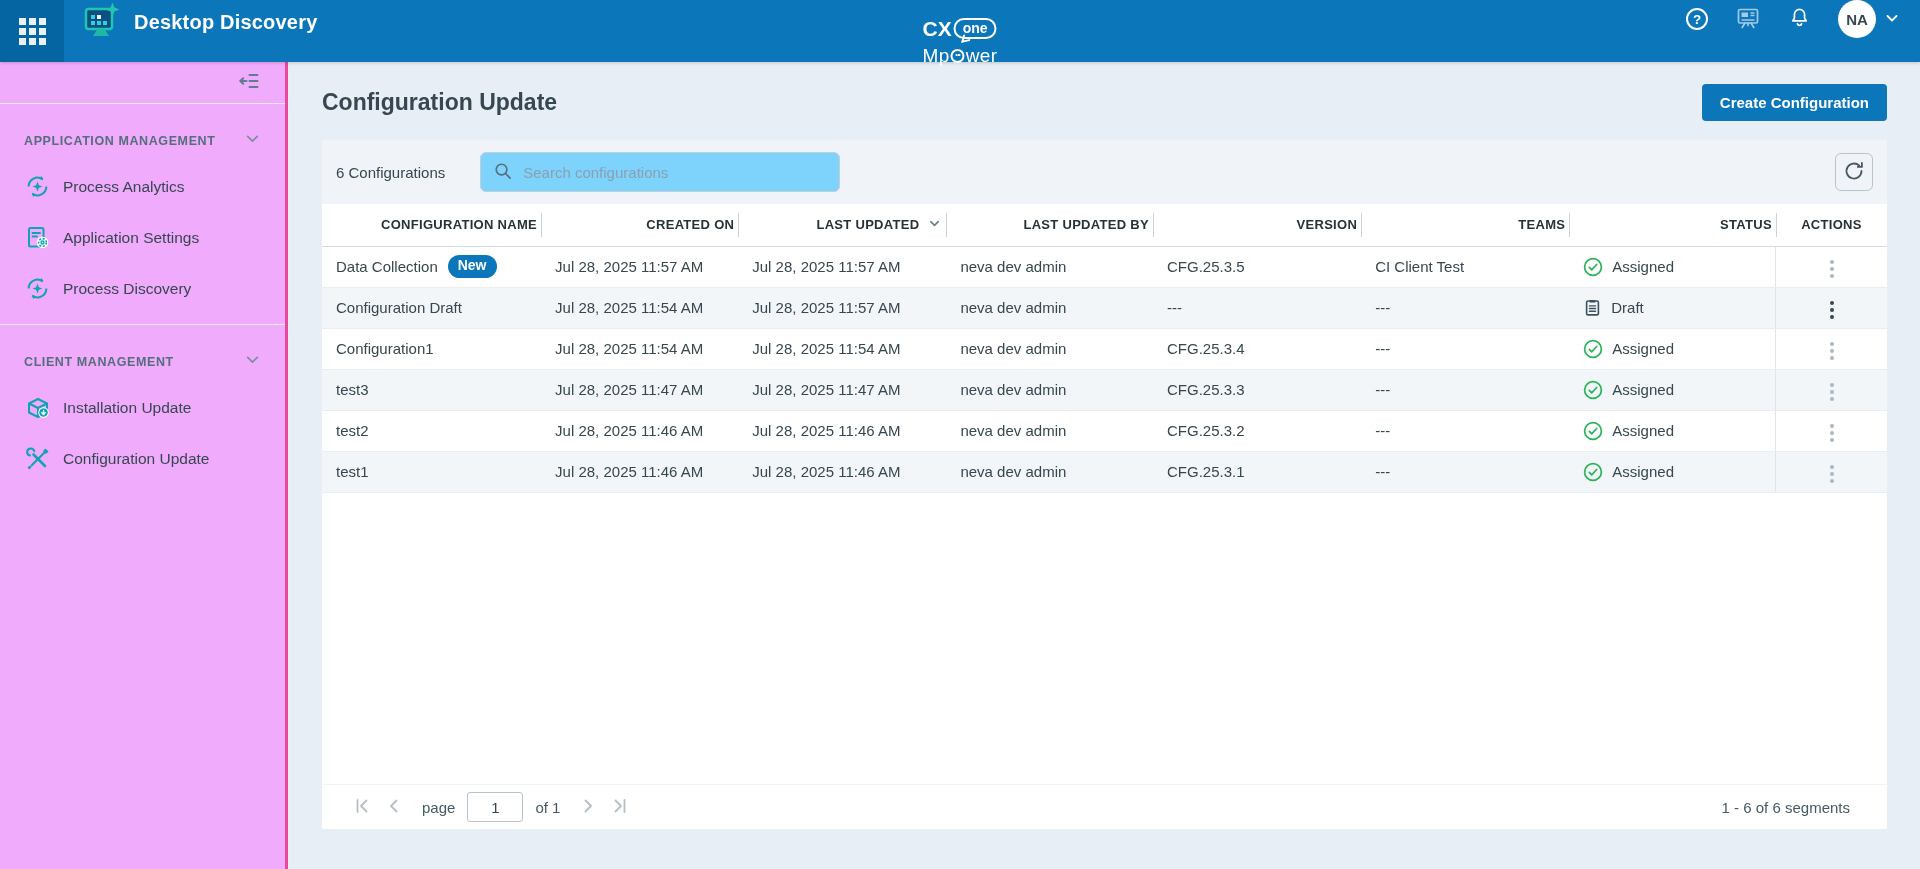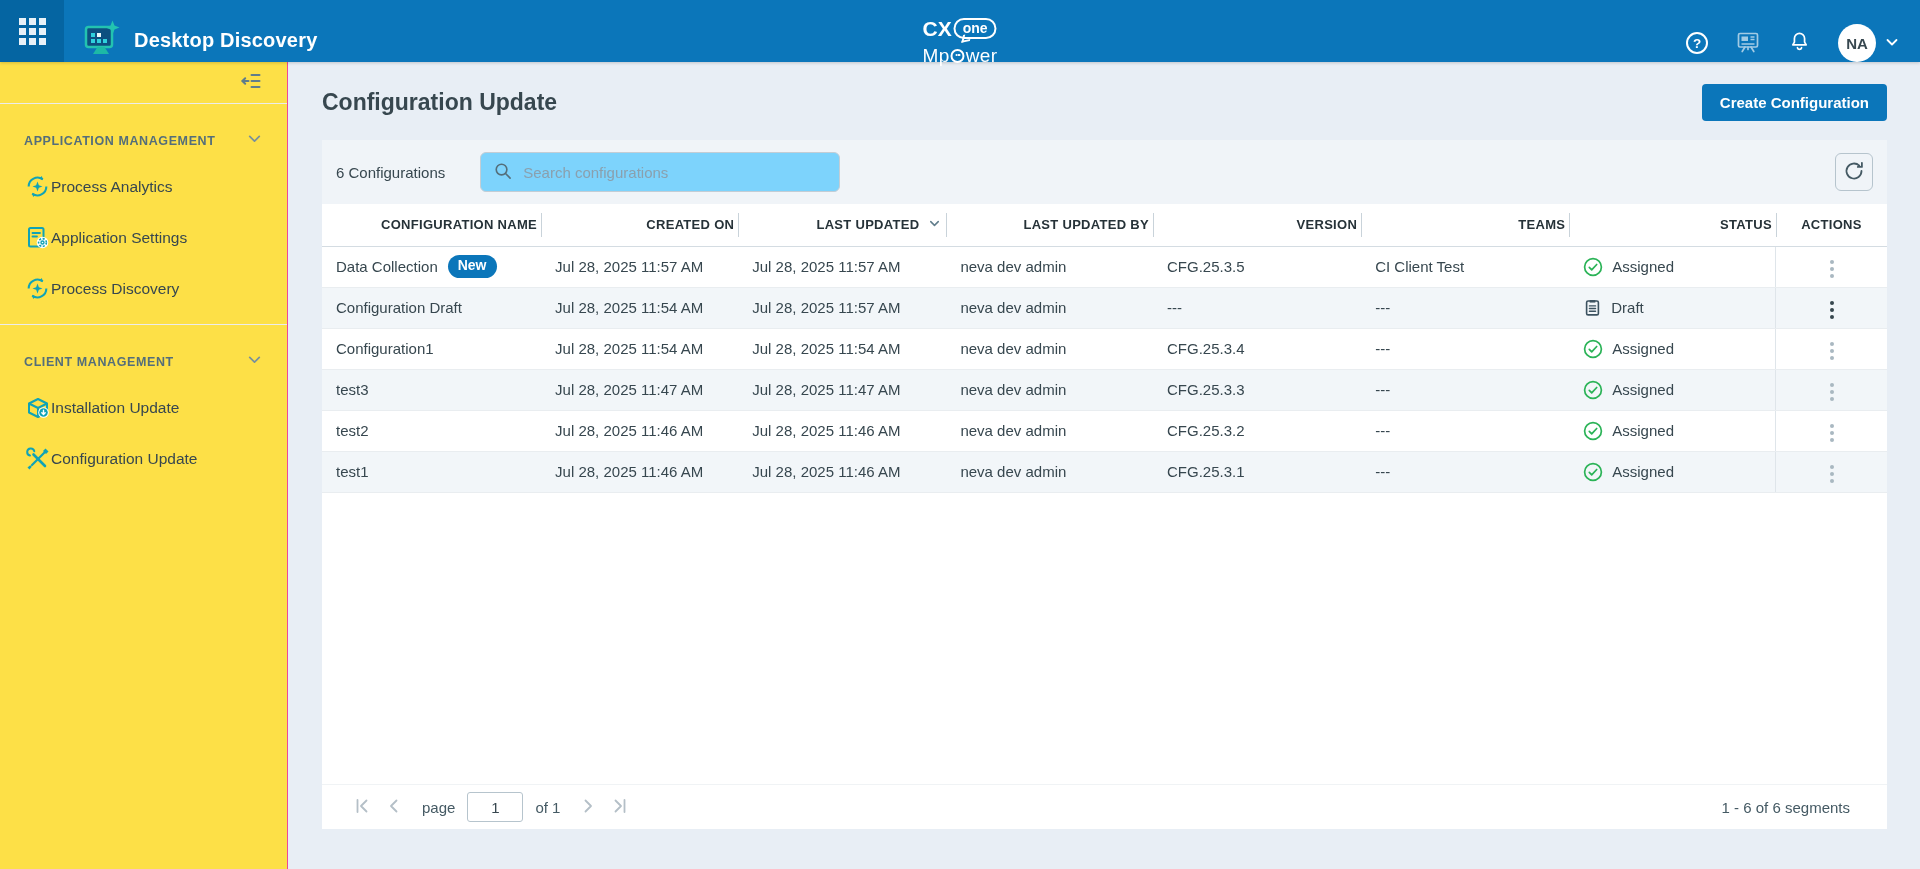--- a/index.html
+++ b/index.html
@@ -1,20 +1,20 @@
 <!DOCTYPE html>
 <html><head>
 <meta charset="utf-8">
 <style>
   * { box-sizing: border-box; }
   html,body { margin:0; padding:0; width:1920px; height:869px; overflow:hidden;
               font-family:"Liberation Sans", sans-serif; background:#e8eef5; }
 
   
-  .topbar { height:62px; background:#0b76ba; display:flex; align-items:flex-end;
+  .topbar { height:62px; background:#0b76ba; display:flex; align-items:flex-start;
             position:relative; color:#fff; box-shadow:0 1px 3px rgba(0,0,0,.18); z-index:5; }
   .launcher { width:64px; height:62px; background:#0565a2; display:grid; place-items:center; cursor:pointer; flex:0 0 auto; }
   .grid9 { display:grid; grid-template-columns:repeat(3,7px); grid-template-rows:repeat(3,7px); gap:3px; }
   .grid9 span { background:#eaf2f8; display:block; }
   .brand-left { display:flex; align-items:center; gap:11px; margin-left:15px; }
   .product-title { font-size:20px; font-weight:bold; letter-spacing:.2px; }
 
   .brand-center { position:absolute; left:50%; transform:translateX(-50%); top:18px; line-height:1; }
   .cx-row { display:flex; align-items:center; font-size:21px; font-weight:bold; }
   .one-bubble { border:2px solid #fff; border-radius:11px; padding:1px 7px 2px; font-size:14px;
@@ -31,30 +31,30 @@
   .icon-btn { display:grid; place-items:center; cursor:pointer; background:none; border:none; padding:0; color:#fff; }
   .help-circle { width:22px; height:22px; border:2px solid #fff; border-radius:50%; display:grid; place-items:center;
                  font-size:13.5px; font-weight:bold; color:#fff; }
   .avatar { width:38px; height:38px; border-radius:50%; background:#fff; color:#37474f; font-weight:bold;
             font-size:15px; display:grid; place-items:center; cursor:pointer; }
 
   
   .body-row { display:flex; height:807px; }
 
   
-  .sidebar { width:288px; background:#fde047; border-right:1px solid #ec4899; flex:0 0 auto; }
+  .sidebar { width:288px; background:#f0abfc; border-right:3px solid #ec4899; flex:0 0 auto; }
   .collapse-row { height:42px; display:flex; justify-content:flex-end; align-items:center;
                   padding-right:22px; border-bottom:1px solid #ececec; }
   .collapse-btn { background:none; border:none; cursor:pointer; display:grid; place-items:center; padding:2px; }
   .nav-section { padding-top:16px; }
   .nav-section + .nav-section { margin-top:10px; border-top:1px solid #ececec; }
   .section-header { display:flex; justify-content:space-between; align-items:center;
                     padding:10px 24px; cursor:pointer; }
   .section-label { color:#546e7a; font-size:12.5px; font-weight:bold; letter-spacing:.6px; }
-  .nav-item { display:flex; align-items:center; gap:0; padding:12px 24px; cursor:pointer;
+  .nav-item { display:flex; align-items:center; gap:12px; padding:12px 24px; cursor:pointer;
               font-size:15.5px; color:#37474f; }
   .nav-icon { width:27px; height:27px; display:grid; place-items:center; flex:0 0 auto; }
 
   
   .main { flex:1; background:#e8eef5; padding:0 33px 0 34px; display:flex; flex-direction:column; }
   .page-header { display:flex; align-items:center; justify-content:space-between; margin-top:18px; height:44px; }
   .page-title { font-size:23px; font-weight:bold; color:#37474f; margin:0; }
   .create-btn { background:#0b76ba; color:#fff; border:none; border-radius:4px; height:37px;
                 padding:0 18px; font-size:15px; font-weight:bold; cursor:pointer;
                 font-family:"Liberation Sans", sans-serif; }

